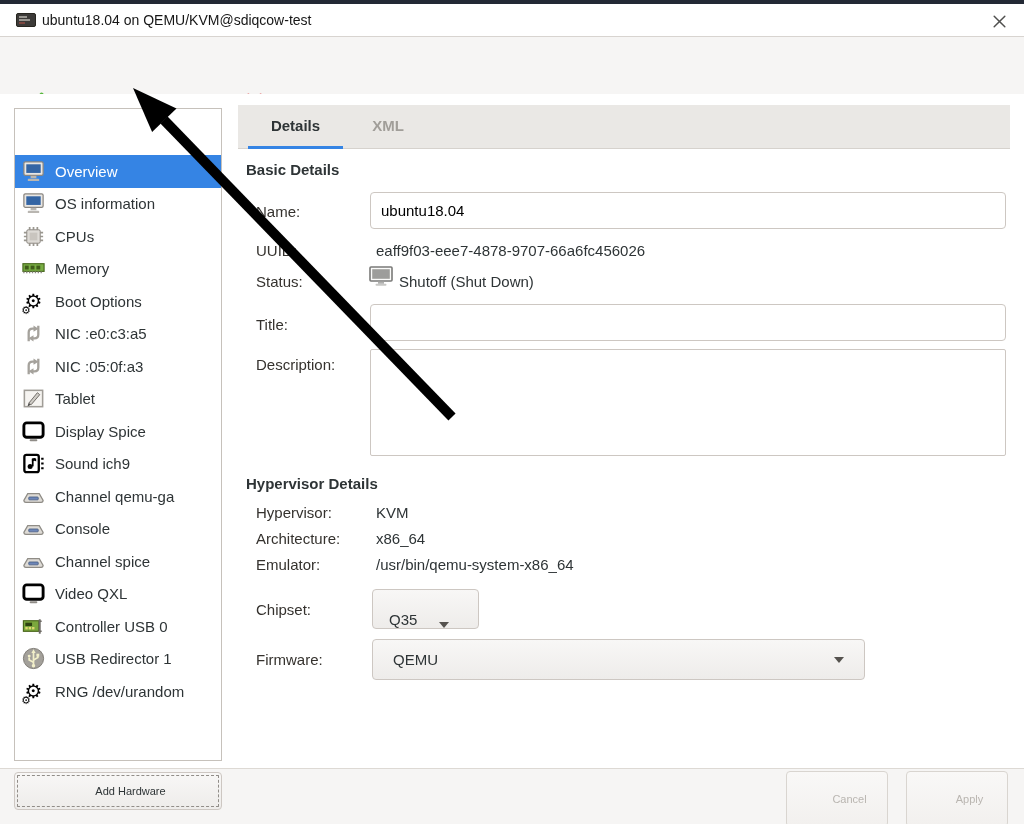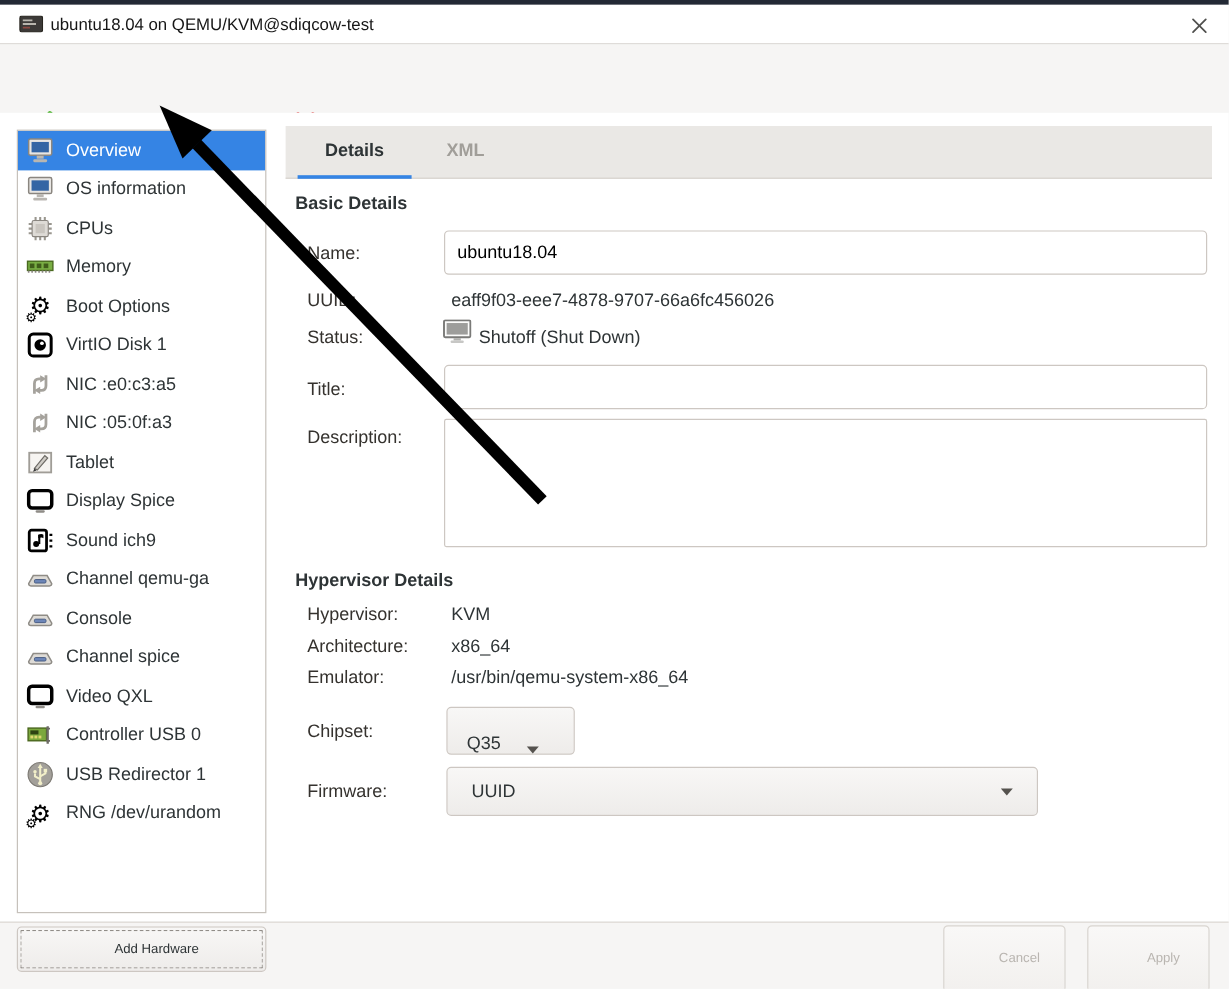--- a/index.html
+++ b/index.html
@@ -22,21 +22,21 @@
   .tb-icon { width:25px; height:25px; display:block; }
   
   .content-bg { position:absolute; left:0; top:94px; width:1024px; height:674px; background:#ffffff; }
   .bottom-bar { position:absolute; left:0; top:768px; width:1024px; height:56px; background:#f6f5f4; border-top:1px solid #ddd9d4; }
   
   .sidebar { position:absolute; left:14px; top:108px; width:208px; height:653px; background:#ffffff; border:1px solid #c6c1bb; overflow:hidden; }
   .side-item { height:32.5px; display:flex; align-items:center; padding-left:5px; }
   .side-icon { position:relative; width:27px; height:27px; display:flex; align-items:center; justify-content:center; margin-right:8px; flex:0 0 27px; }
   .side-icon svg { width:25px; height:25px; display:block; }
   .side-label { font-size:15px; color:#2e3436; white-space:nowrap; }
-  .side-item.selected { background:#3584e4; }
+  .side-item.selected { background:#3584e4;margin-top:46px; }
   .side-item.selected .side-label { color:#ffffff; }
   .gear-big { font-family:"DejaVu Sans",sans-serif; font-size:20px; line-height:1; color:#000; }
   .gear-small { position:absolute; left:1px; bottom:-1px; font-family:"DejaVu Sans",sans-serif; font-size:11px; line-height:1; color:#000; }
   
   .gtk-btn { display:flex; align-items:center; justify-content:center; border:1px solid #cdc7c2; border-radius:4px; background:linear-gradient(#f8f7f6,#eeecea); font-size:11px; color:#2e3436;padding-left:25px; }
   .add-hw { position:absolute; left:14px; top:772px; width:208px; height:38px; outline:1px dashed #918d88; outline-offset:-4px; }
   .dlg-btn { position:absolute; top:771px; width:102px; height:56px; color:#b9b5b0; background:linear-gradient(#f9f8f7,#f2f0ee); border-color:#d9d5d0; }
   .dlg-cancel { left:786px; }
   .dlg-apply { left:906px; }
   
@@ -151,30 +151,20 @@
       </div>
       <div class="side-item">
         <span class="side-icon">
           <span class="gear-big">⚙</span>
           <span class="gear-small">⚙</span>
         </span>
         <span class="side-label">Boot Options</span>
       </div>
       <div class="side-item">
         <span class="side-icon">
-          <svg viewBox="0 0 26 26">
-            <rect x="3.5" y="3.5" width="19" height="19" rx="3.5" fill="#fff" stroke="#000" stroke-width="2.6"></rect>
-            <circle cx="13" cy="13" r="5" fill="#000"></circle>
-            <circle cx="14.5" cy="11.5" r="1.6" fill="#fff"></circle>
-          </svg>
-        </span>
-        <span class="side-label">VirtIO Disk 1</span>
-      </div>
-      <div class="side-item">
-        <span class="side-icon">
           <svg viewBox="0 0 26 26" fill="none" stroke="#a5a29c" stroke-width="2.4">
             <path d="M8 21 V12 Q8 8 12 8 h1.5"></path>
             <path d="M18 5 V14 Q18 18 14 18 h-1.5"></path>
             <path d="M13 4.8 L18.2 8 L13 11.2" fill="#a5a29c" stroke="none"></path>
             <path d="M13 14.8 L7.8 18 L13 21.2" fill="#a5a29c" stroke="none"></path>
           </svg>
         </span>
         <span class="side-label">NIC :e0:c3:a5</span>
       </div>
       <div class="side-item">
@@ -340,21 +330,21 @@
 <div class="f-value" style="left:376px; top:556px;">/usr/bin/qemu-system-x86_64</div>
 
 <div class="f-label" style="left:256px; top:601px;">Chipset:</div>
 <div class="combo combo-chipset">
   <span>Q35</span>
   <span class="combo-arrow"></span>
 </div>
 
 <div class="f-label" style="left:256px; top:651px;">Firmware:</div>
 <div class="combo combo-firmware">
-  <span>UUID</span>
+  <span>QEMU</span>
   <span class="combo-arrow"></span>
 </div>
 
 <div class="gtk-btn dlg-btn dlg-cancel">Cancel</div>
 <div class="gtk-btn dlg-btn dlg-apply">Apply</div>
 
 <svg class="annotation" viewBox="0 0 1024 824">
   <line x1="452" y1="417" x2="164" y2="120" stroke="#000" stroke-width="10"></line>
   <polygon points="133,88 176.5,108.5 152.1,132.1" fill="#000"></polygon>
 </svg>

